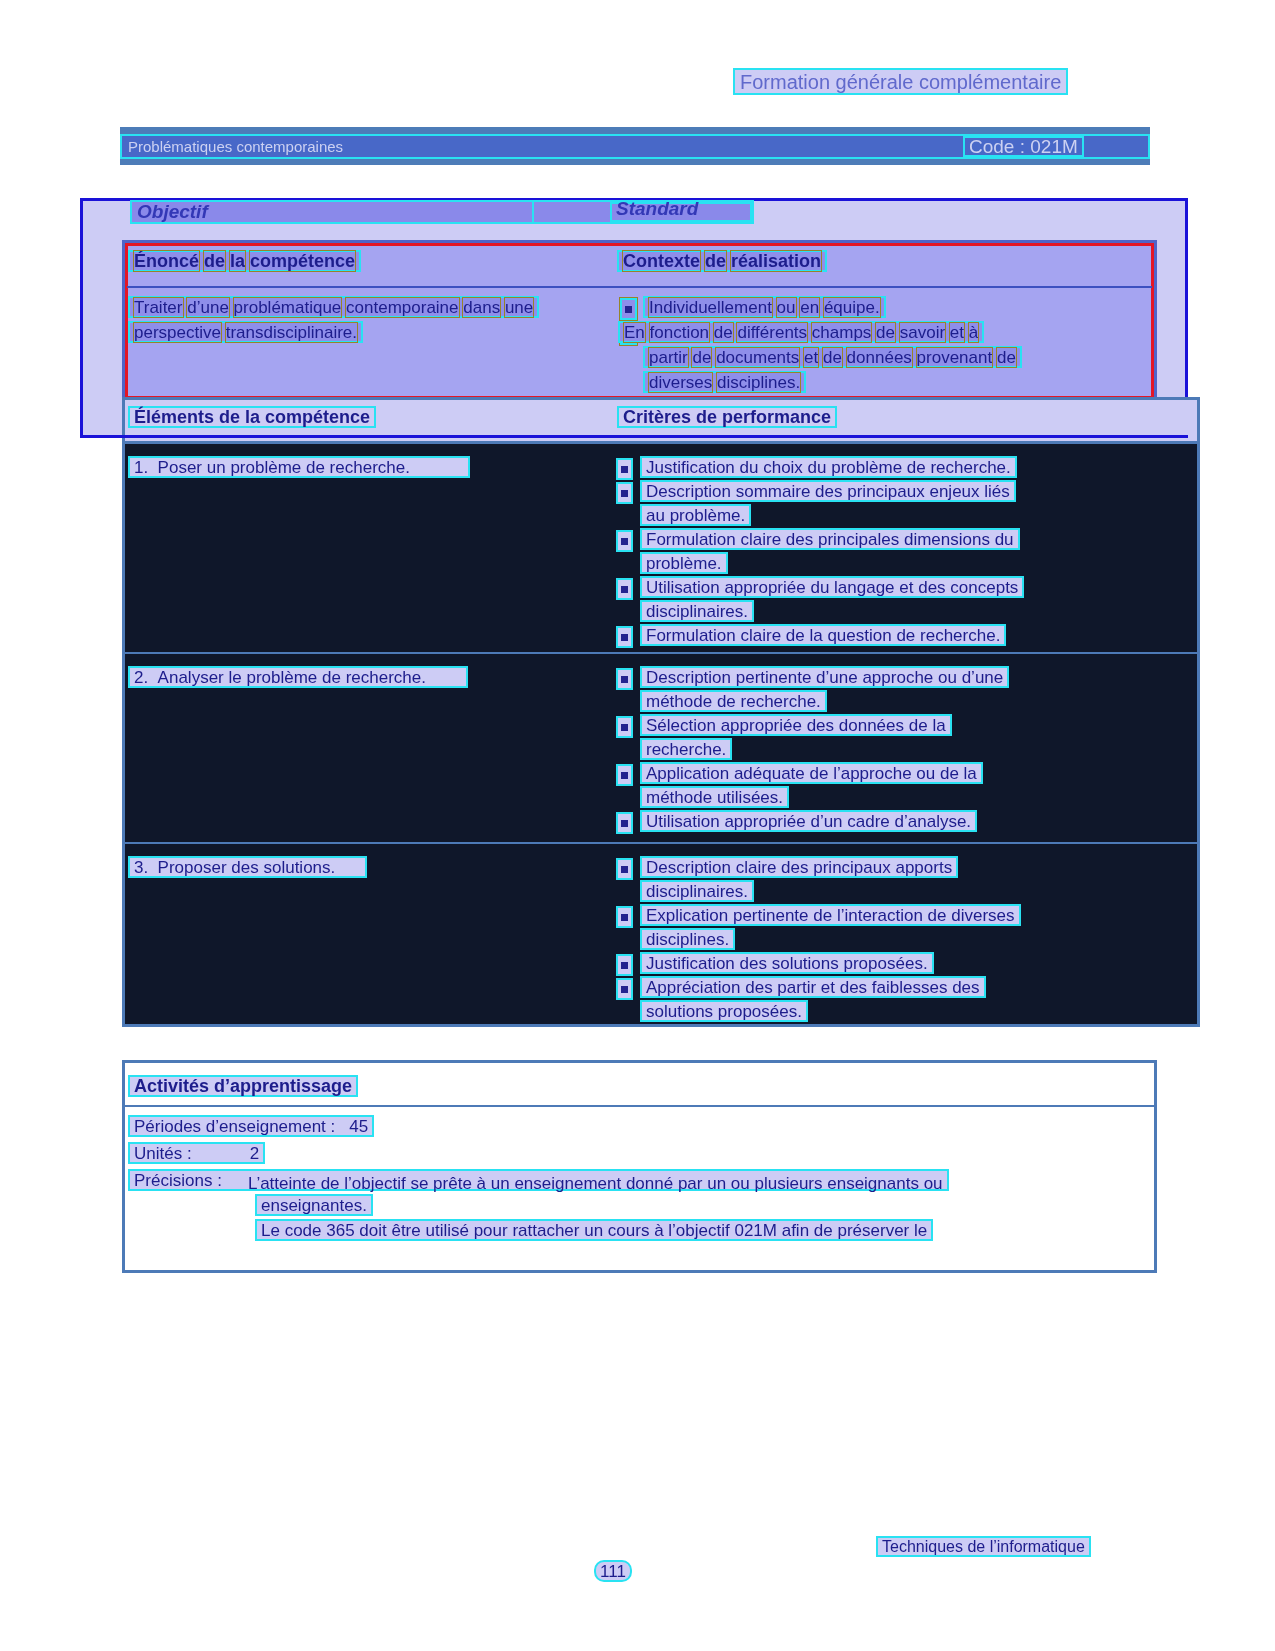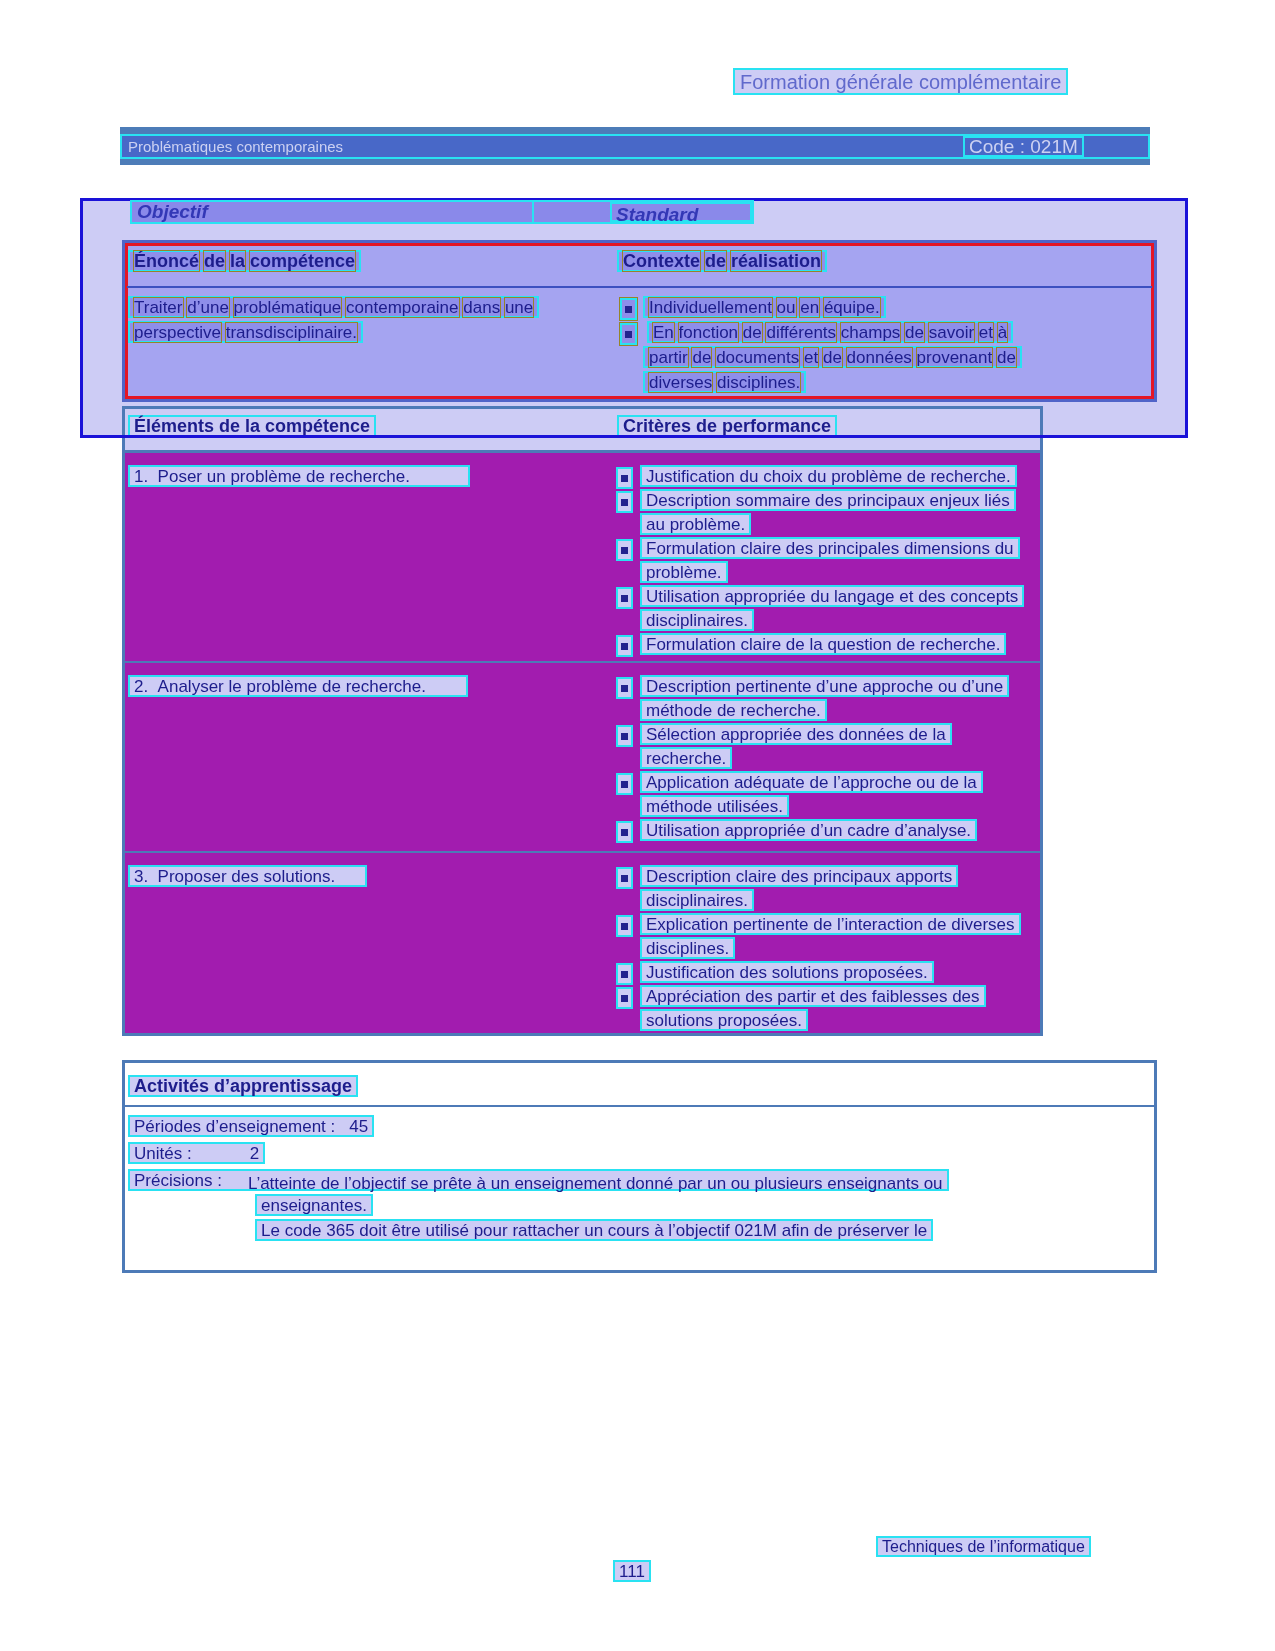--- a/index.html
+++ b/index.html
@@ -54,21 +54,21 @@
 </div>
 
 <div class="panel" style="left:80px;top:198px;width:1108px;height:240px;background:var(--lav);
             border:3px solid var(--ovb);z-index:0;"></div>
 
 <div class="panel" style="left:130px;top:200px;width:624px;height:24px;background:var(--band);
             border:2px solid var(--cy);z-index:2;display:flex;align-items:center;">
   <span style="margin-left:5px;font-weight:bold;font-style:italic;font-size:19px;color:#3338b6;">Objectif</span>
   <span style="position:absolute;left:400px;top:0;bottom:0;width:2px;background:var(--cy);"></span>
   <span style="position:absolute;right:0;top:0;bottom:0;width:142px;border:2px solid var(--cy);
-               box-sizing:border-box;display:flex;align-items:flex-start;">
+               box-sizing:border-box;display:flex;align-items:flex-end;">
     <span style="margin-left:4px;font-weight:bold;font-style:italic;font-size:19px;color:#3338b6;">Standard</span>
   </span>
 </div>
 
 <div class="panel" style="left:122px;top:240px;width:1035px;height:162px;border:3px solid var(--steelt);z-index:1;">
   <div style="position:absolute;inset:0;border:3px solid var(--red);background:var(--peri);"></div>
 
   <div class="strip sd bold f18" style="left:3px;top:7px;">
     <span class="words"><span class="w">Énoncé</span> <span class="w">de</span> <span class="w">la</span> <span class="w">compétence</span></span>
   </div>
@@ -86,32 +86,32 @@
 
   <div class="dotbox sd" style="left:495px;top:55px;">
       <span class="dot"></span>
     </div>
   <div class="strip sd" style="left:518px;top:53px;">
     <span class="words"><span class="w">Individuellement</span> <span class="w">ou</span> <span class="w">en</span> <span class="w">équipe.</span></span>
   </div>
   <div class="dotbox sd" style="left:495px;top:80px;">
       <span class="dot"></span>
     </div>
-  <div class="strip sd" style="left:522px;top:78px;">
+  <div class="strip sd" style="left:493px;top:78px;">
     <span class="words"><span class="w">En</span> <span class="w">fonction</span> <span class="w">de</span> <span class="w">différents</span> <span class="w">champs</span> <span class="w">de</span> <span class="w">savoir</span> <span class="w">et</span> <span class="w">à</span></span>
   </div>
   <div class="strip sd" style="left:518px;top:103px;">
     <span class="words"><span class="w">partir</span> <span class="w">de</span> <span class="w">documents</span> <span class="w">et</span> <span class="w">de</span> <span class="w">données</span> <span class="w">provenant</span> <span class="w">de</span></span>
   </div>
   <div class="strip sd" style="left:518px;top:128px;">
     <span class="words"><span class="w">diverses</span> <span class="w">disciplines.</span></span>
   </div>
 </div>
 
-<div class="panel" style="left:122px;top:406px;width:921px;height:630px;border:3px solid var(--steel);background:#a21caf;z-index:1;">
+<div class="panel" style="left:122px;top:397px;width:1078px;height:630px;border:3px solid var(--steel);background:#0f172a;z-index:1;">
   <div style="position:absolute;left:0;right:0;top:0;height:41px;background:var(--lav);"></div>
   <div class="strip bold f18" style="left:3px;top:6px;">
     <span>Éléments de la compétence</span>
   </div>
   <div class="strip bold f18" style="left:492px;top:6px;">
     <span>Critères de performance</span>
   </div>
   <div class="hline" style="left:0;right:0;top:41px;height:3px;"></div>
 
   <div class="strip" style="left:3px;top:56px;padding-right:58px;">
@@ -260,15 +260,15 @@
     <span>enseignantes.</span>
   </div>
   <div class="strip" style="left:130px;top:156px;">
     <span>Le code 365 doit être utilisé pour rattacher un cours à l’objectif 021M afin de préserver le</span>
   </div>
 </div>
 
 <div class="strip" style="left:876px;top:1536px;height:21px;font-size:16px;">
   <span>Techniques de l’informatique</span>
 </div>
-<div class="strip" style="left:613px;top:1560px;height:22px;">
+<div class="strip" style="left:594px;top:1560px;height:22px;border-radius:10px;">
   <span>111</span>
 </div>
 
 </body></html>

